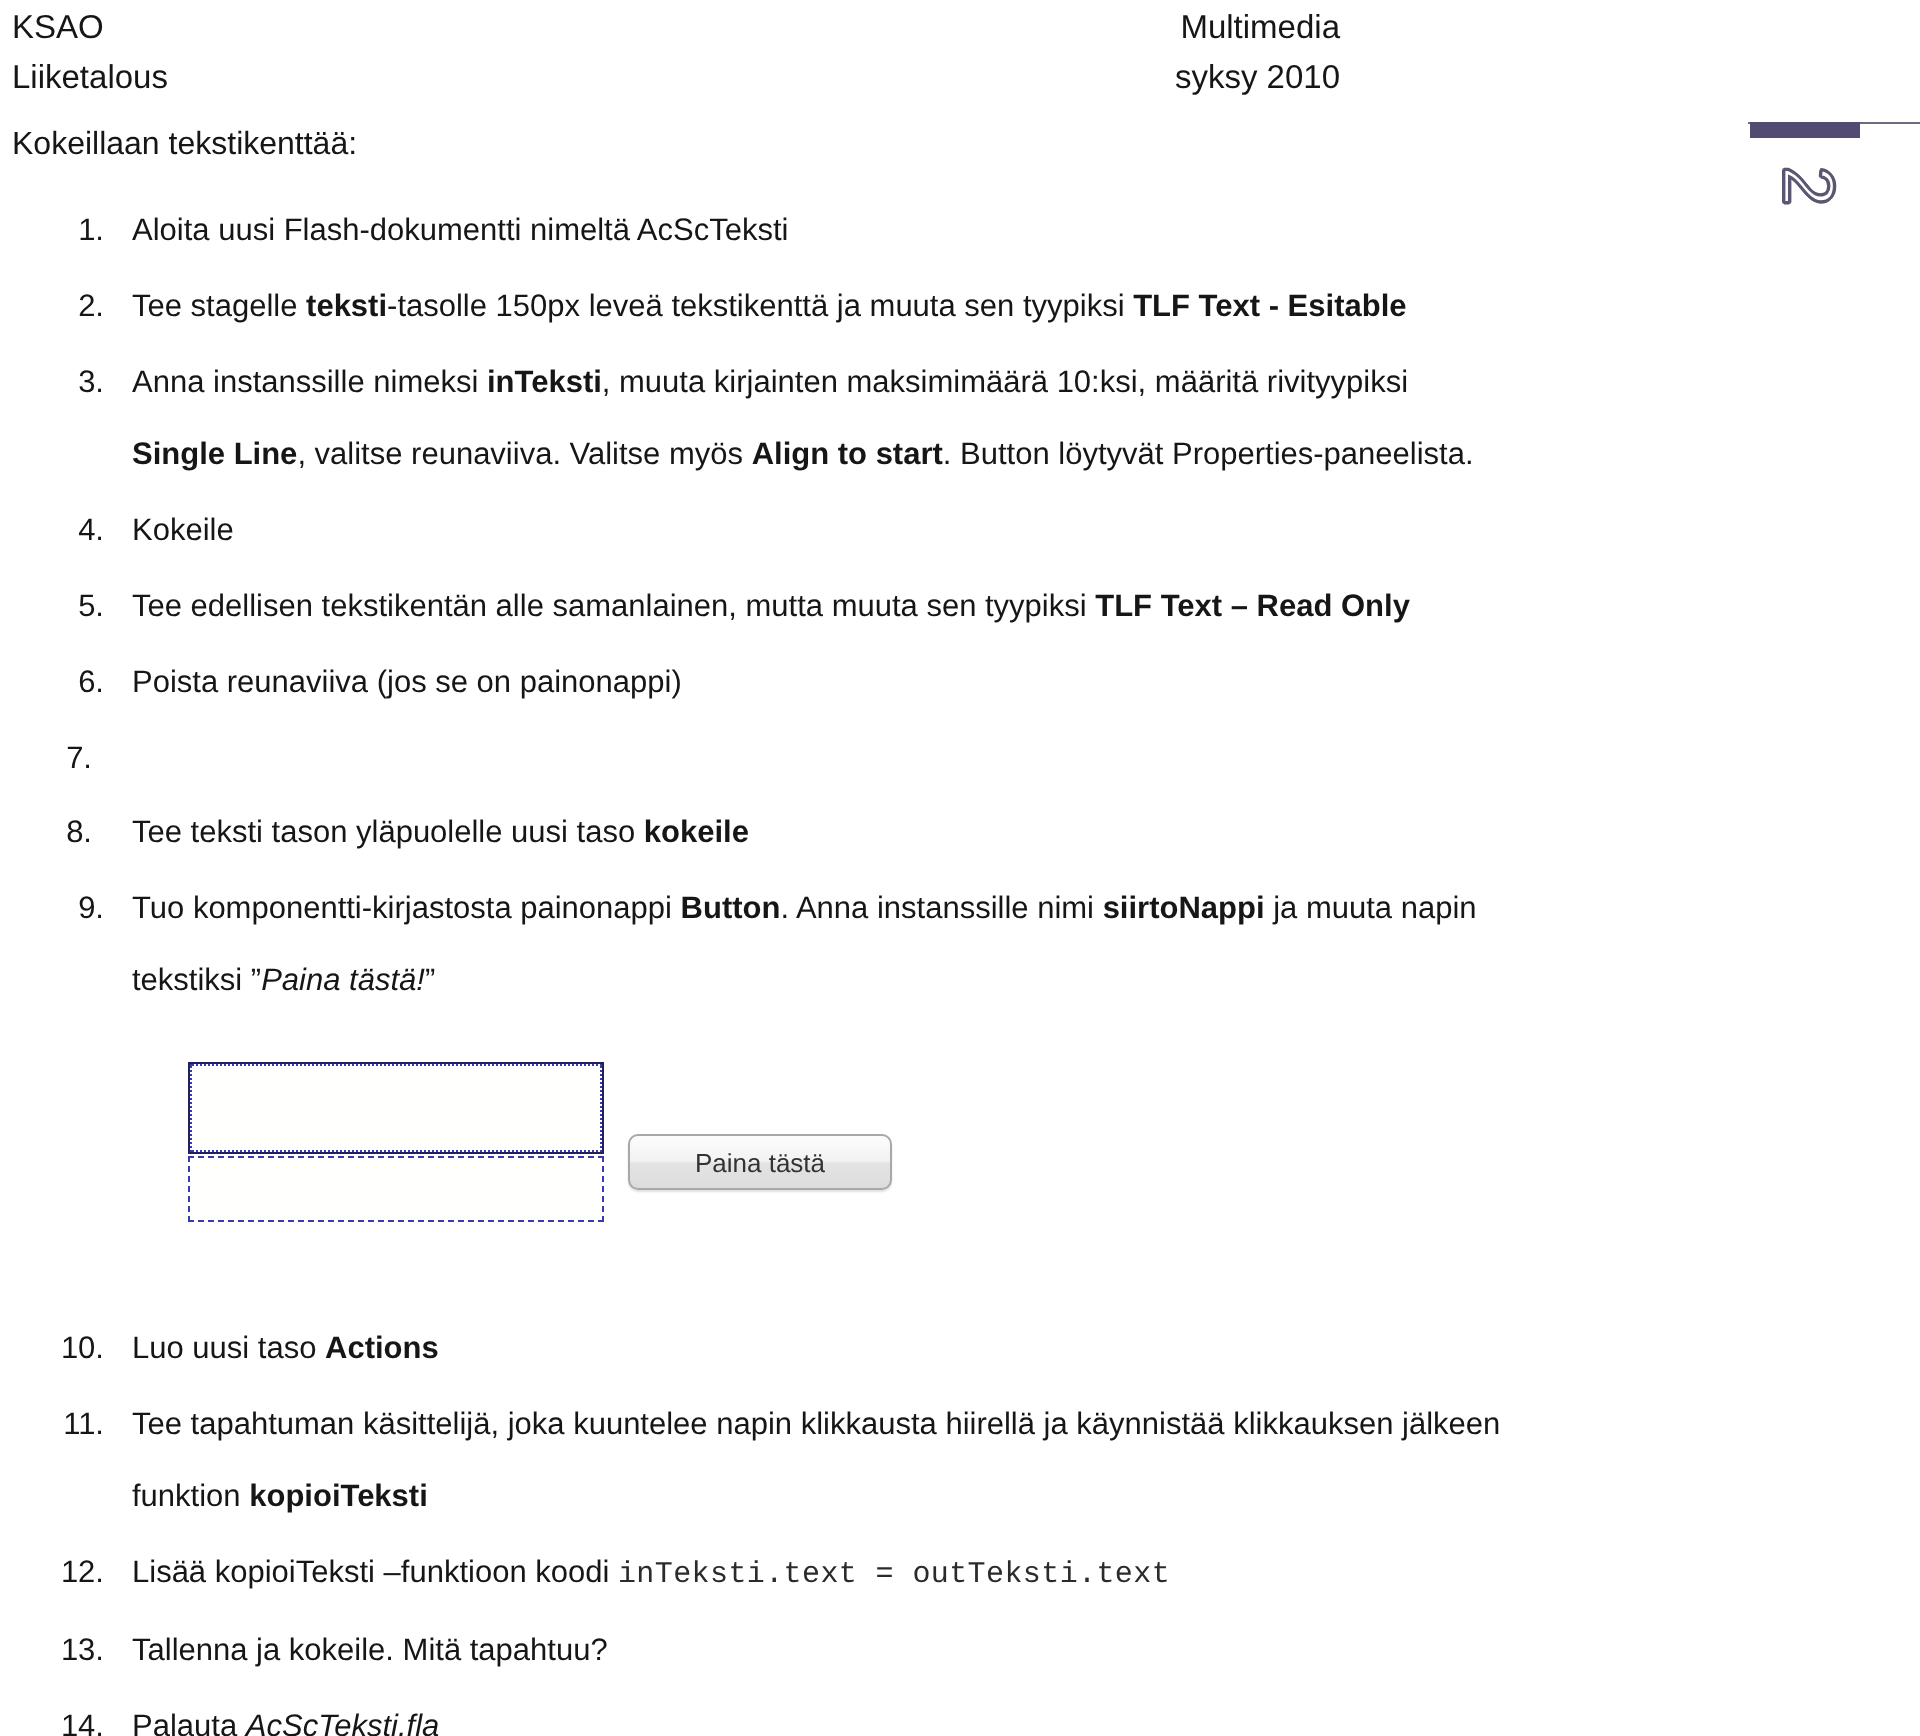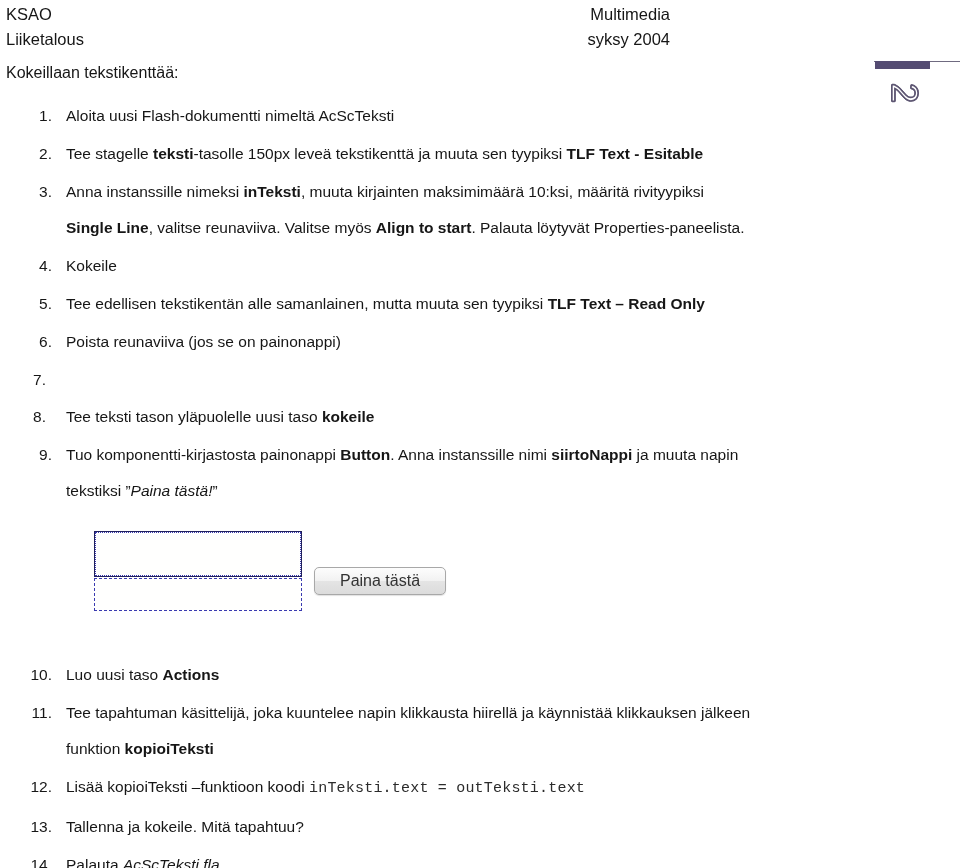--- a/index.html
+++ b/index.html
@@ -178,21 +178,21 @@
     top: 48px;
     width: 132px;
     height: 28px;
     border: 1px solid #a8a8a8;
     border-radius: 5px;
     background: linear-gradient(to bottom, #fdfdfd 0%, #f2f2f2 48%, #e4e4e4 52%, #dcdcdc 100%);
     box-shadow: 0 1px 1px rgba(0,0,0,0.12);
     display: flex;
     align-items: center;
     justify-content: center;
-    font-size: 16px;
+    font-size: 13px;
     color: #333333;
     font-family: "Liberation Sans", sans-serif;
   }
 
   
   .steps-lower {
     position: absolute;
     left: 0;
     top: 663px;
     width: 930px;
@@ -202,38 +202,38 @@
 </head>
 <body>
 
 <div class="doc-header">
   <div class="hdr-left">
     <div>KSAO</div>
     <div>Liiketalous</div>
   </div>
   <div class="hdr-right">
     <div>Multimedia</div>
-    <div>syksy 2004</div>
+    <div>syksy 2010</div>
   </div>
 </div>
 
 <div class="page-deco">
   <div class="deco-rule"></div>
   <div class="deco-bar"></div>
   <div class="deco-number">
     <span>2</span>
   </div>
 </div>
 
 <div class="intro">Kokeillaan tekstikenttää:</div>
 
 <div class="steps">
     <div class="step"><span class="num">1.</span><span><span>Aloita uusi Flash-dokumentti nimeltä AcScTeksti</span></span></div>
     <div class="step"><span class="num">2.</span><span><span>Tee stagelle </span><b>teksti</b><span>-tasolle 150px leveä tekstikenttä ja muuta sen tyypiksi </span><b>TLF Text - Esitable</b></span></div>
-    <div class="step"><span class="num">3.</span><span><span>Anna instanssille nimeksi </span><b>inTeksti</b><span>, muuta kirjainten maksimimäärä 10:ksi, määritä rivityypiksi</span></span><span class="cont"><b>Single Line</b><span>, valitse reunaviiva. Valitse myös </span><b>Align to start</b><span>. Palauta löytyvät Properties-paneelista.</span></span></div>
+    <div class="step"><span class="num">3.</span><span><span>Anna instanssille nimeksi </span><b>inTeksti</b><span>, muuta kirjainten maksimimäärä 10:ksi, määritä rivityypiksi</span></span><span class="cont"><b>Single Line</b><span>, valitse reunaviiva. Valitse myös </span><b>Align to start</b><span>. Button löytyvät Properties-paneelista.</span></span></div>
     <div class="step"><span class="num">4.</span><span><span>Kokeile</span></span></div>
     <div class="step"><span class="num">5.</span><span><span>Tee edellisen tekstikentän alle samanlainen, mutta muuta sen tyypiksi </span><b>TLF Text – Read Only</b></span></div>
     <div class="step"><span class="num">6.</span><span><span>Poista reunaviiva (jos se on painonappi)</span></span></div>
     <div class="step indent-extra"><span class="num">7.</span></div>
     <div class="step indent-extra"><span class="num">8.</span><span><span>Tee teksti tason yläpuolelle uusi taso </span><b>kokeile</b></span></div>
     <div class="step"><span class="num">9.</span><span><span>Tuo komponentti-kirjastosta painonappi </span><b>Button</b><span>. Anna instanssille nimi </span><b>siirtoNappi</b><span> ja muuta napin</span></span><span class="cont"><span>tekstiksi ”</span><i>Paina tästä!</i><span>”</span></span></div>
   </div>
 
 <div class="figure">
   <div class="tf tf-top">

